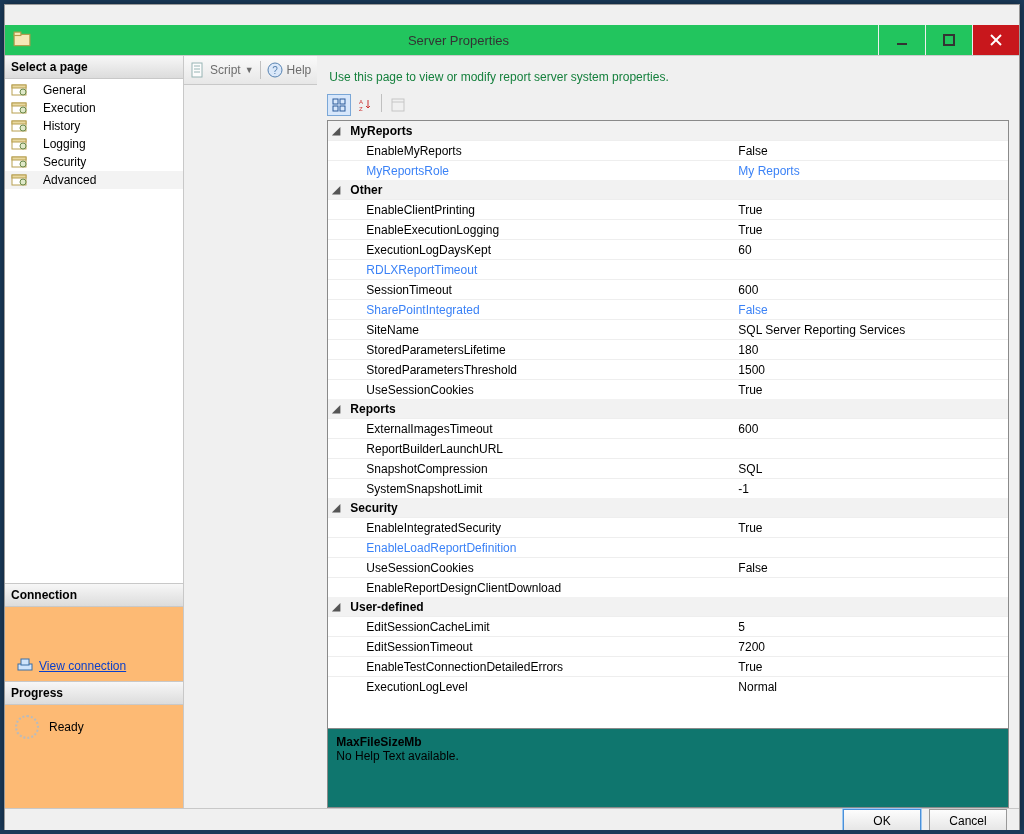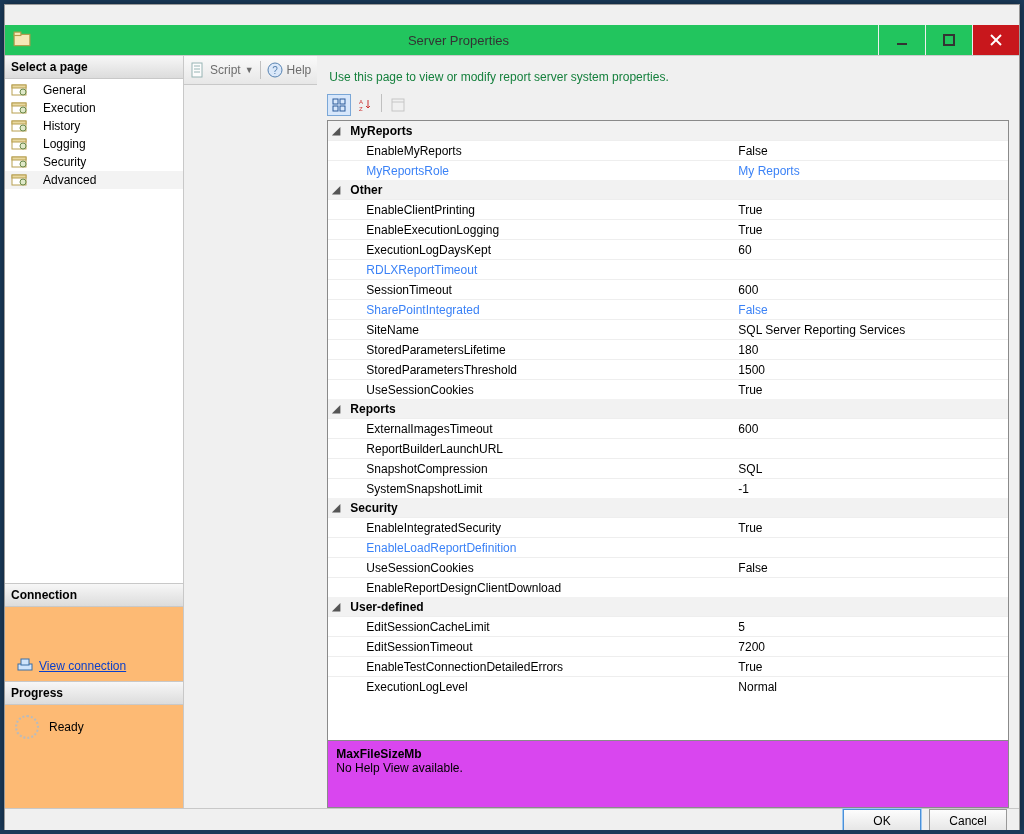--- a/index.html
+++ b/index.html
@@ -35,21 +35,21 @@
   .miniToolbar .mbtn.active{border:1px solid #7aa7d7;background:#d7e7fb;}
   .propgrid{flex:1;border:1px solid #8a8a8a;overflow-y:auto;background:#fff;}
   .pg-row{display:flex;height:19px;align-items:center;font-size:12px;}
   .pg-row .caret-cell{width:16px;text-align:center;color:#555;font-size:10px;}
   .pg-group{font-weight:bold;background:#f2f2f2;}
   .pg-row .name{width:370px;padding-left:6px;}
   .pg-row.prop .name{padding-left:22px;}
   .pg-row .val{flex:1;padding-left:2px;}
   .pg-row.prop{border-top:1px solid #eee;}
   .pg-row.disabled{color:#3b82f6;}
-  .helpbox{border:1px solid #8a8a8a;border-top:none;padding:6px 8px 12px;background:#d946ef;height:48px;}
+  .helpbox{border:1px solid #8a8a8a;border-top:none;padding:6px 8px 24px;background:#0f766e;height:48px;}
   .helpbox .hb-title{font-weight:bold;}
   .footer{height:40px;border-top:1px solid #c8c8c8;display:flex;justify-content:flex-end;gap:8px;padding-right:12px;background:#f0f0f0;}
   .footer button{width:78px;height:24px;border:1px solid #999;background:linear-gradient(#fdfdfd,#e4e4e4);font-family:inherit;font-size:12px;}
   .footer button.primary{border:1px solid #4a90d9;outline:1px solid #9dc8f2;}
   svg{display:block;}
   .conn-icon{position:absolute;left:12px;bottom:8px;width:16px;height:16px;}
 </style>
 </head>
 <body>
 
@@ -367,21 +367,21 @@
             </div>
             <div class="pg-row prop">
               <div class="caret-cell"></div>
               <div class="name">ExecutionLogLevel</div>
               <div class="val">Normal</div>
             </div>
           </div>
 
         <div class="helpbox">
           <div class="hb-title">MaxFileSizeMb</div>
-          <div>No Help View available.</div>
+          <div>No Help Text available.</div>
         </div>
       </div>
     </div>
   </div>
 
   <div class="footer">
     <button class="primary">OK</button>
     <button>Cancel</button>
   </div>
 </div>

